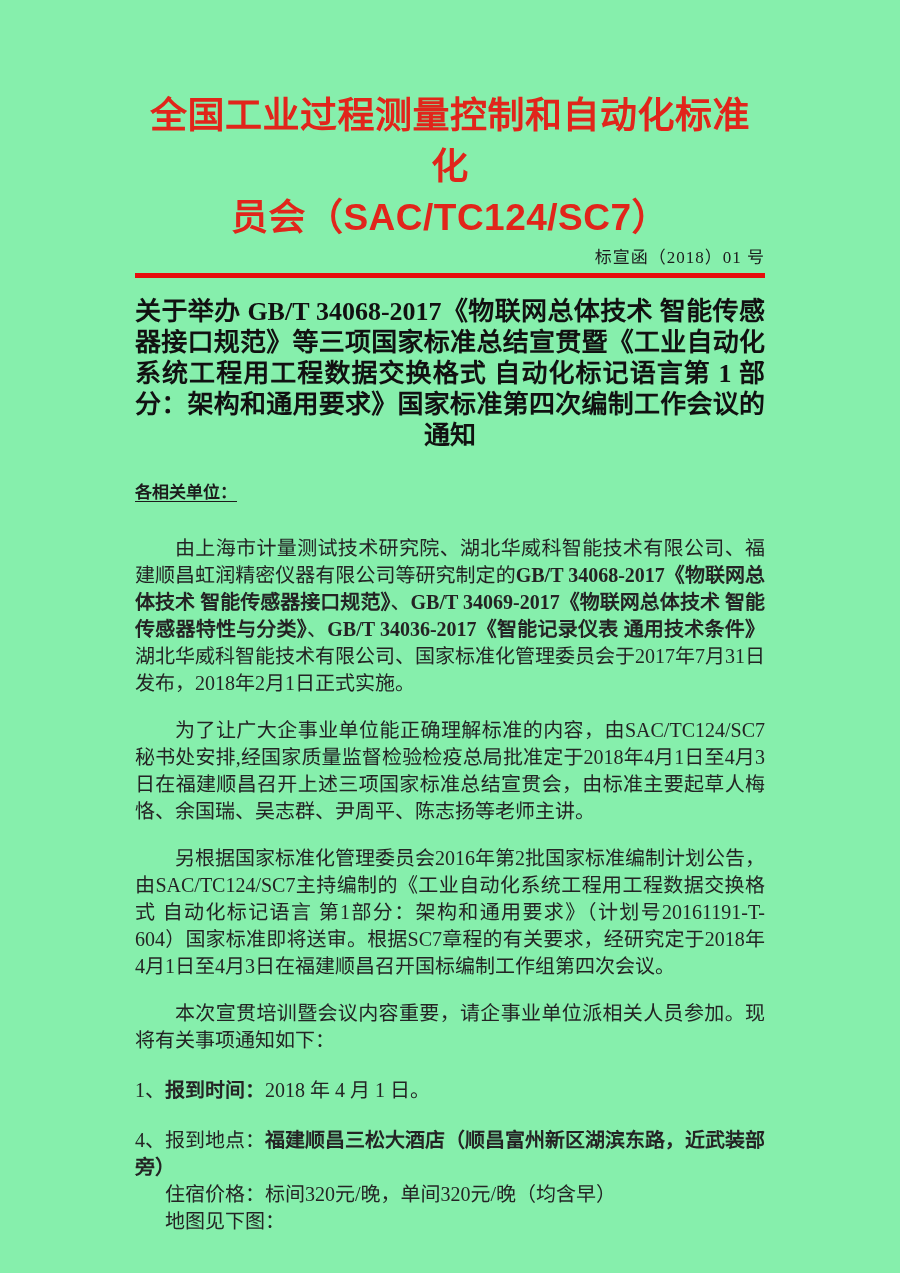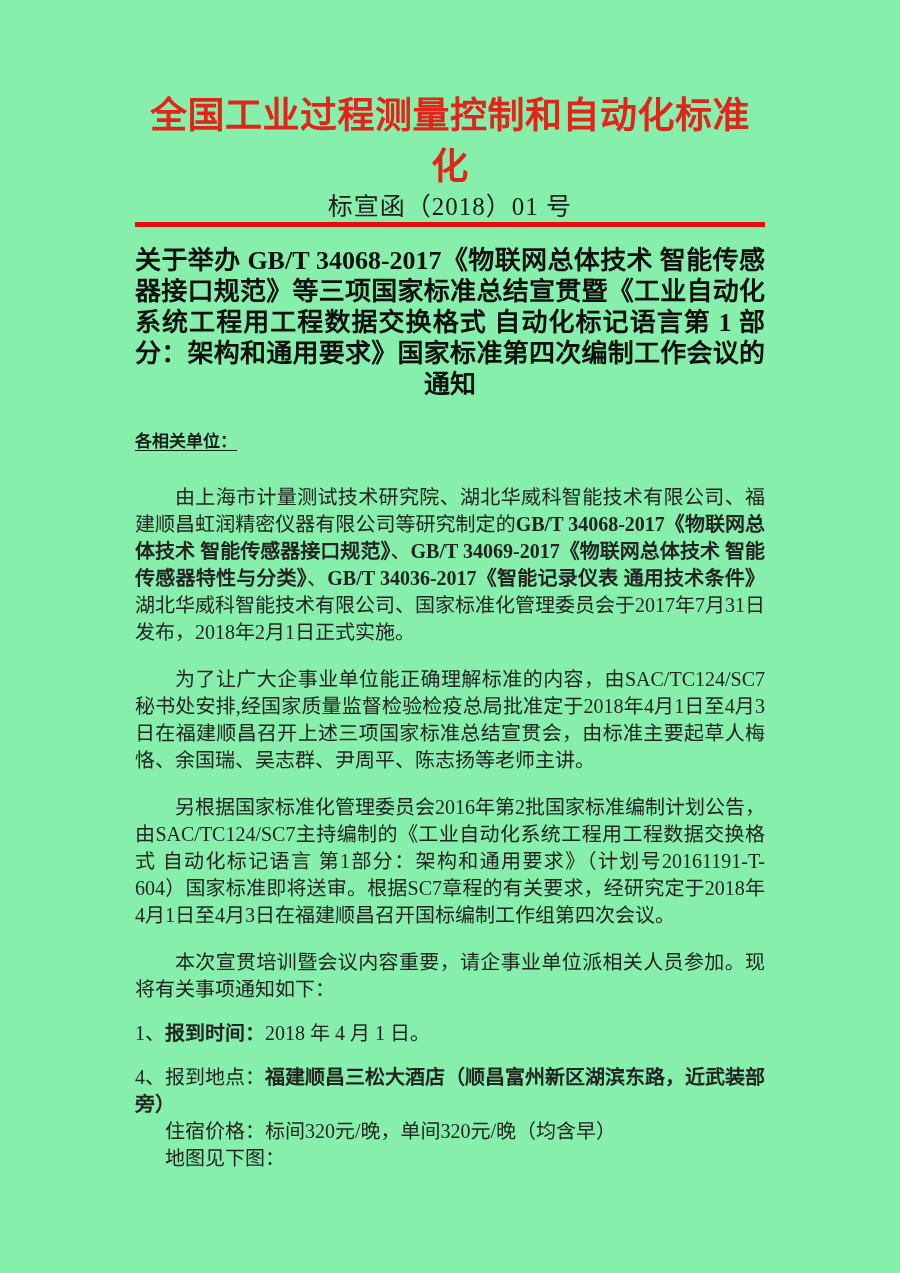--- a/index.html
+++ b/index.html
@@ -26,23 +26,23 @@
     font-family: "Liberation Sans", "DejaVu Sans", sans-serif;
     font-weight: bold;
     font-size: 37px;
     line-height: 51px;
     text-align: center;
     letter-spacing: 0.5px;
   }
   .org-title .tline { display: block; }
   .doc-number {
     margin-top: 3px;
-    font-size: 25px;
+    font-size: 17px;
     line-height: 23px;
-    text-align: center;
+    text-align: right;
     color: #1c1c1c;
     letter-spacing: 1px;
   }
   .red-rule {
     margin-top: 4px;
     height: 5px;
     width: 100%;
   }
   .subject {
     margin: 18px 0 0 0;
@@ -67,32 +67,33 @@
     font-size: 20px;
     line-height: 27px;
     text-align: justify;
     color: #242424;
   }
   .para {
     text-indent: 2em;
     margin-top: 20px;
   }
   .para.first { margin-top: 30px; }
-  .item { margin-top: 17px; font-family: Liberation Serif, serif; }
+  .item { margin-top: 23px; font-family: Liberation Serif, serif; }
   .subline { padding-left: 30px; }
   .b { font-weight: bold; }
 </style>
 </head>
 <body>
 
 <div class="page">
   <div class="content">
 
     <h1 class="org-title" style="color: rgb(225, 37, 27);">
       <span class="tline">全国工业过程测量控制和自动化标准化</span>
+      <span class="tline">员会（SAC/TC124/SC7）</span>
     </h1>
 
     <div class="doc-number">标宣函（2018）01 号</div>
 
     <div class="red-rule" style="background: rgb(230, 13, 13);"></div>
 
     <h2 class="subject">关于举办 GB/T 34068-2017《物联网总体技术 智能传感器接口规范》等三项国家标准总结宣贯暨《工业自动化系统工程用工程数据交换格式 自动化标记语言第 1 部分：架构和通用要求》国家标准第四次编制工作会议的通知</h2>
 
     <div class="salutation">各相关单位：</div>
 

